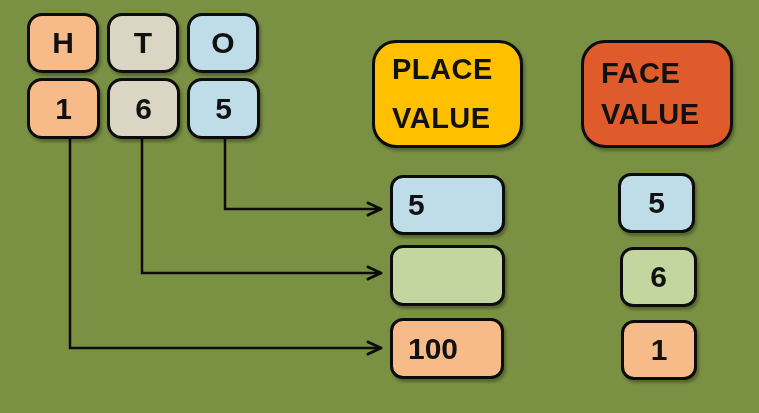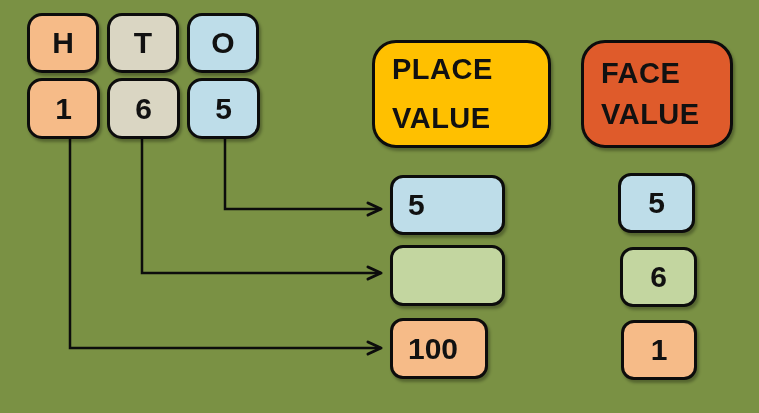--- a/index.html
+++ b/index.html
@@ -82,37 +82,37 @@
   <div class="box cell fill-orange" style="left:27px; top:78px; width:73px; height:61px;">
     <span>1</span>
   </div>
   <div class="box cell fill-tan" style="left:107px; top:78px; width:73px; height:61px;">
     <span>6</span>
   </div>
   <div class="box cell fill-blue" style="left:187px; top:78px; width:73px; height:61px;">
     <span>5</span>
   </div>
 
-  <div class="box title-box fill-yellow" style="left:372px; top:40px; width:179px; height:108px;gap:8px;">
+  <div class="box title-box fill-yellow" style="left:372px; top:40px; width:151px; height:108px;gap:8px;">
     <span>PLACE</span>
     <span>VALUE</span>
   </div>
 
   <div class="box title-box fill-red" style="left:581px; top:40px; width:152px; height:108px;">
     <span>FACE</span>
     <span>VALUE</span>
   </div>
 
   <div class="box pv-result fill-blue" style="left:390px; top:175px; width:115px; height:60px;">
     <span>5</span>
   </div>
   <div class="box pv-result fill-green" style="left:390px; top:245px; width:115px; height:61px;">
     <span></span>
   </div>
-  <div class="box pv-result fill-orange" style="left:390px; top:318px; width:98px; height:61px;">
+  <div class="box pv-result fill-orange" style="left:390px; top:318px; width:114px; height:61px;">
     <span>100</span>
   </div>
 
   <div class="box fv-result fill-blue" style="left:618px; top:173px; width:77px; height:60px;">
     <span>5</span>
   </div>
   <div class="box fv-result fill-green" style="left:620px; top:247px; width:77px; height:60px;">
     <span>6</span>
   </div>
   <div class="box fv-result fill-orange" style="left:621px; top:320px; width:76px; height:60px;">

